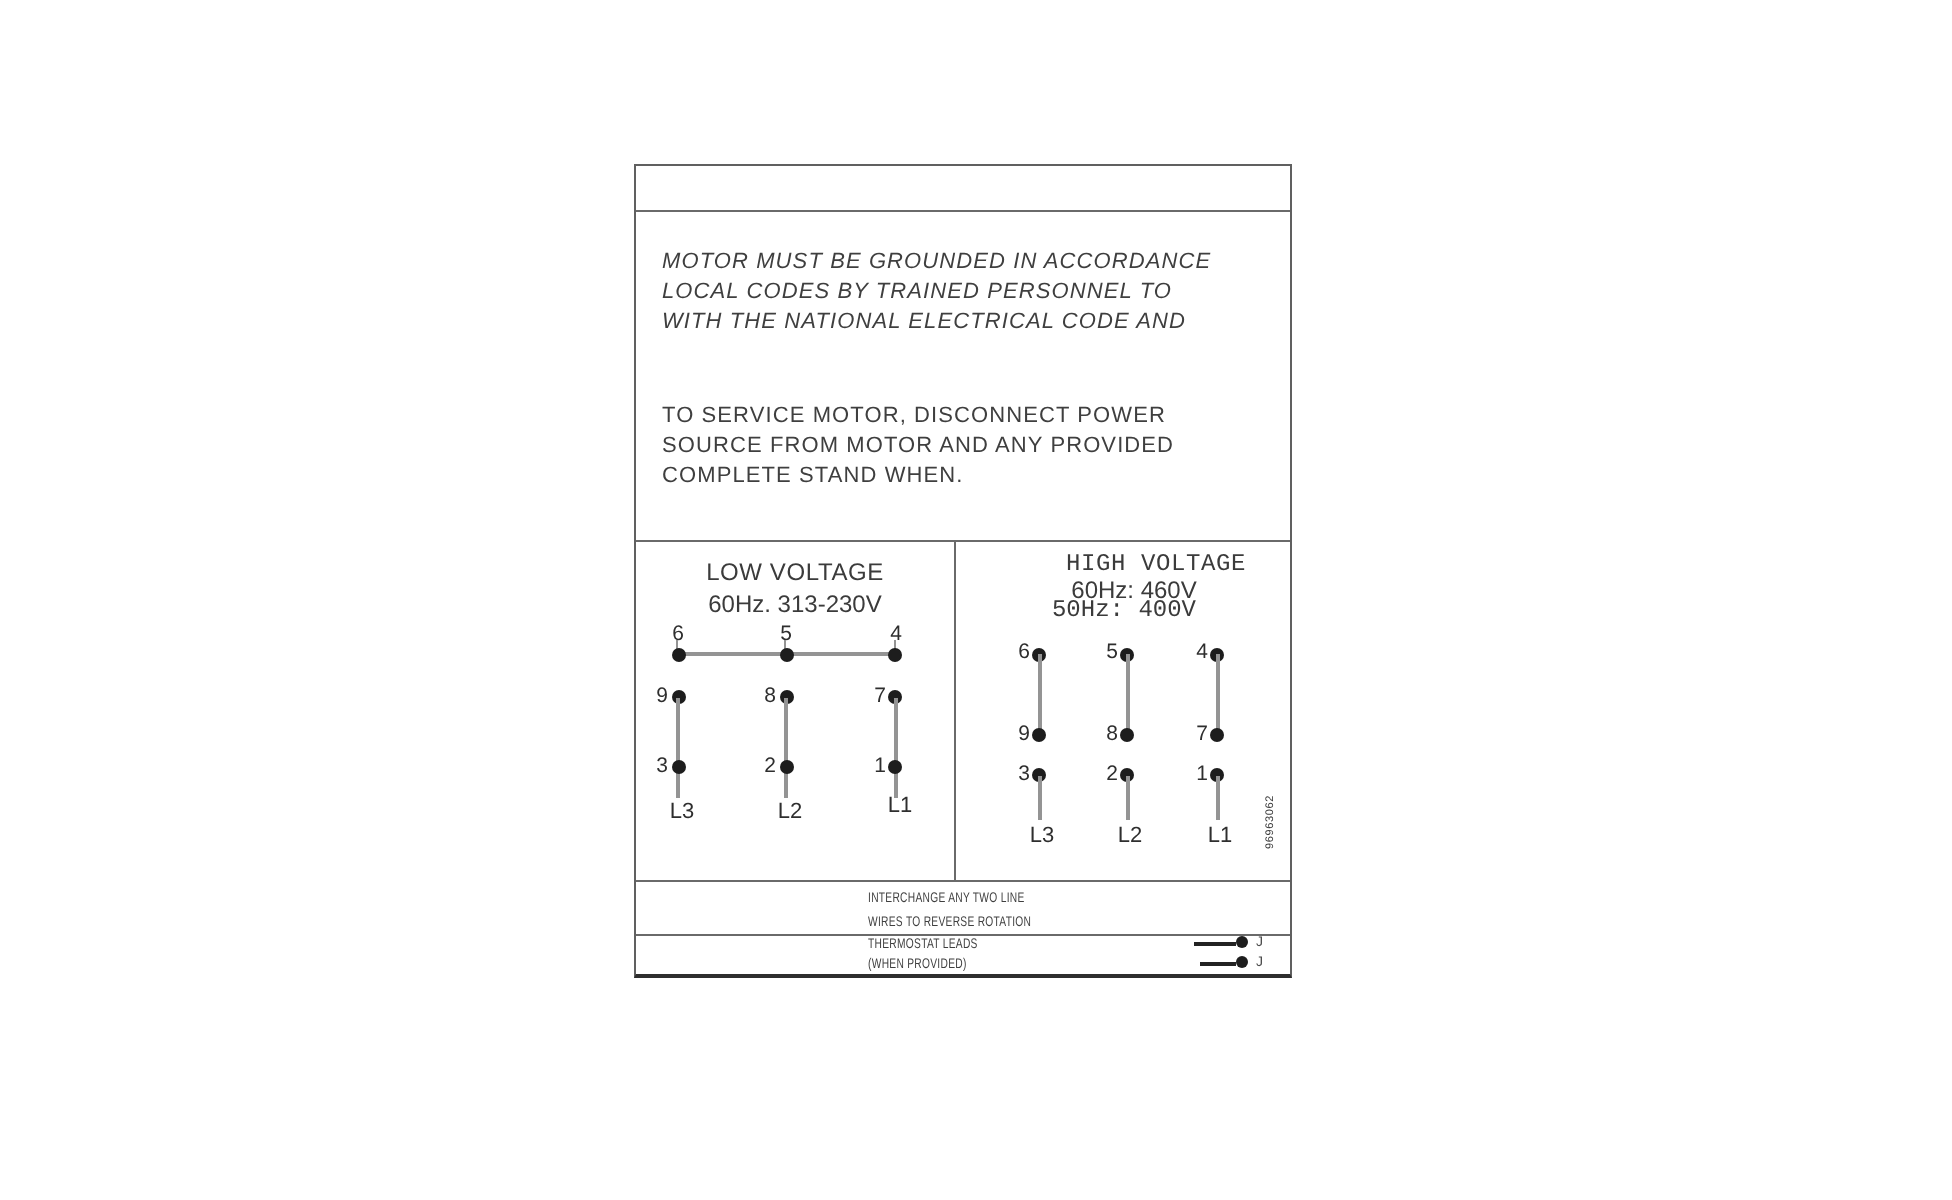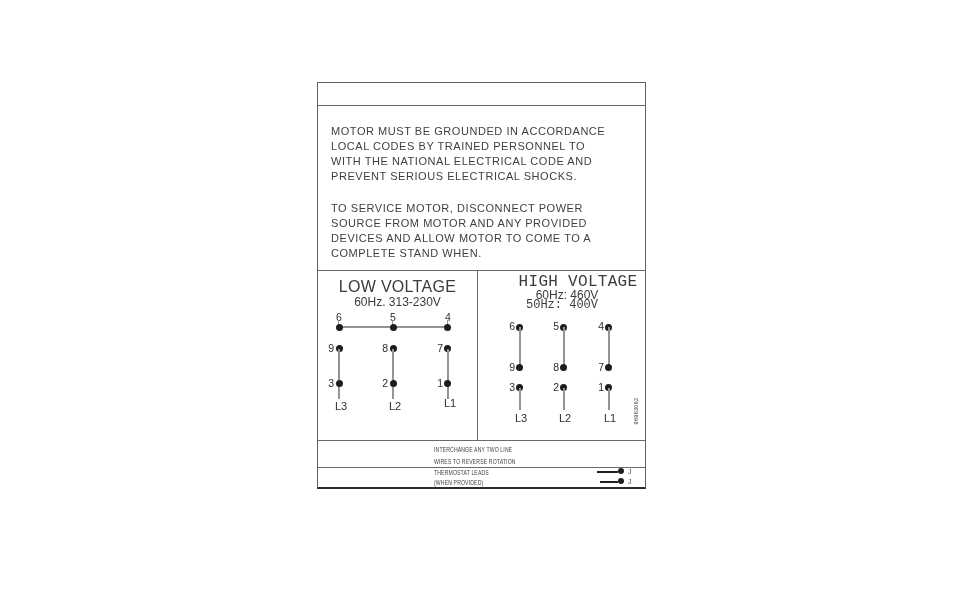--- a/index.html
+++ b/index.html
@@ -17,48 +17,46 @@
   .conn-h{position:absolute;background:#949494;height:1.5px;}
   .conn-v{position:absolute;background:#949494;width:1.5px;}
   .tick{position:absolute;background:#949494;width:1px;height:6px;}
   .dot{position:absolute;width:7px;height:7px;border-radius:50%;background:#1d1d1d;}
   .tnum{position:absolute;font-size:10.5px;color:#2e2e2e;line-height:11px;}
   .tnum.ctr{width:20px;text-align:center;}
   .tnum.rt{width:13px;text-align:right;}
   .llabel{position:absolute;font-size:11px;color:#2e2e2e;width:20px;text-align:center;line-height:12px;}
   .hdr-title{position:absolute;left:152px;top:4px;font-size:13px;letter-spacing:1.8px;color:#3b3b3b;}
   .warn-par{position:absolute;left:13px;font-size:11px;letter-spacing:0.55px;line-height:15px;white-space:nowrap;color:#3f3f3f;}
-  .vtitle{position:absolute;font-size:16px;letter-spacing:0.3px;color:#3b3b3b;text-align:center;line-height:13px;}
+  .vtitle{position:absolute;font-size:12px;letter-spacing:0.3px;color:#3b3b3b;text-align:center;line-height:13px;}
   .vsub{position:absolute;font-size:12px;color:#3b3b3b;text-align:center;line-height:13px;}
   .ftext{position:absolute;left:116px;font-size:7px;line-height:8px;color:#3f3f3f;white-space:nowrap;
          transform:scaleX(0.73);transform-origin:0 50%;letter-spacing:0.2px;}
   .lead-line{position:absolute;background:#222222;height:1.5px;}
   .lead-dot{position:absolute;width:6px;height:6px;border-radius:50%;background:#1d1d1d;}
   .lead-j{position:absolute;font-size:7px;color:#4a4a4a;line-height:8px;}
   .part-no{position:absolute;left:301px;top:324px;width:35px;height:8px;font-size:5.5px;
            letter-spacing:0.3px;color:#3b3b3b;transform:rotate(-90deg);transform-origin:50% 50%;
            text-align:center;white-space:nowrap;}
 </style>
 </head>
 <body>
 
 <div class="label-box">
 
   <div class="hline" style="top:22px;"></div>
 
-  <div class="warn-par" style="top:41px;">
+  <div class="warn-par" style="top:41px;font-style:italic;">
     <div>MOTOR MUST BE GROUNDED IN ACCORDANCE</div>
     <div>LOCAL CODES BY TRAINED PERSONNEL TO</div>
     <div>WITH THE NATIONAL ELECTRICAL CODE AND</div>
-    <div>PREVENT SERIOUS ELECTRICAL SHOCKS.</div>
   </div>
   <div class="warn-par" style="top:118px;">
     <div>TO SERVICE MOTOR, DISCONNECT POWER</div>
     <div>SOURCE FROM MOTOR AND ANY PROVIDED</div>
-    <div>DEVICES AND ALLOW MOTOR TO COME TO A</div>
     <div>COMPLETE STAND WHEN.</div>
   </div>
 
   <div class="hline" style="top:187px;"></div>
   <div class="vline" style="left:159px;top:187px;height:170px;"></div>
   <div class="hline" style="top:357px;"></div>
   <div class="hline" style="top:384px;"></div>
 
   <div>
     <div class="vtitle" style="left:0;top:197px;width:159px;">LOW VOLTAGE</div>

